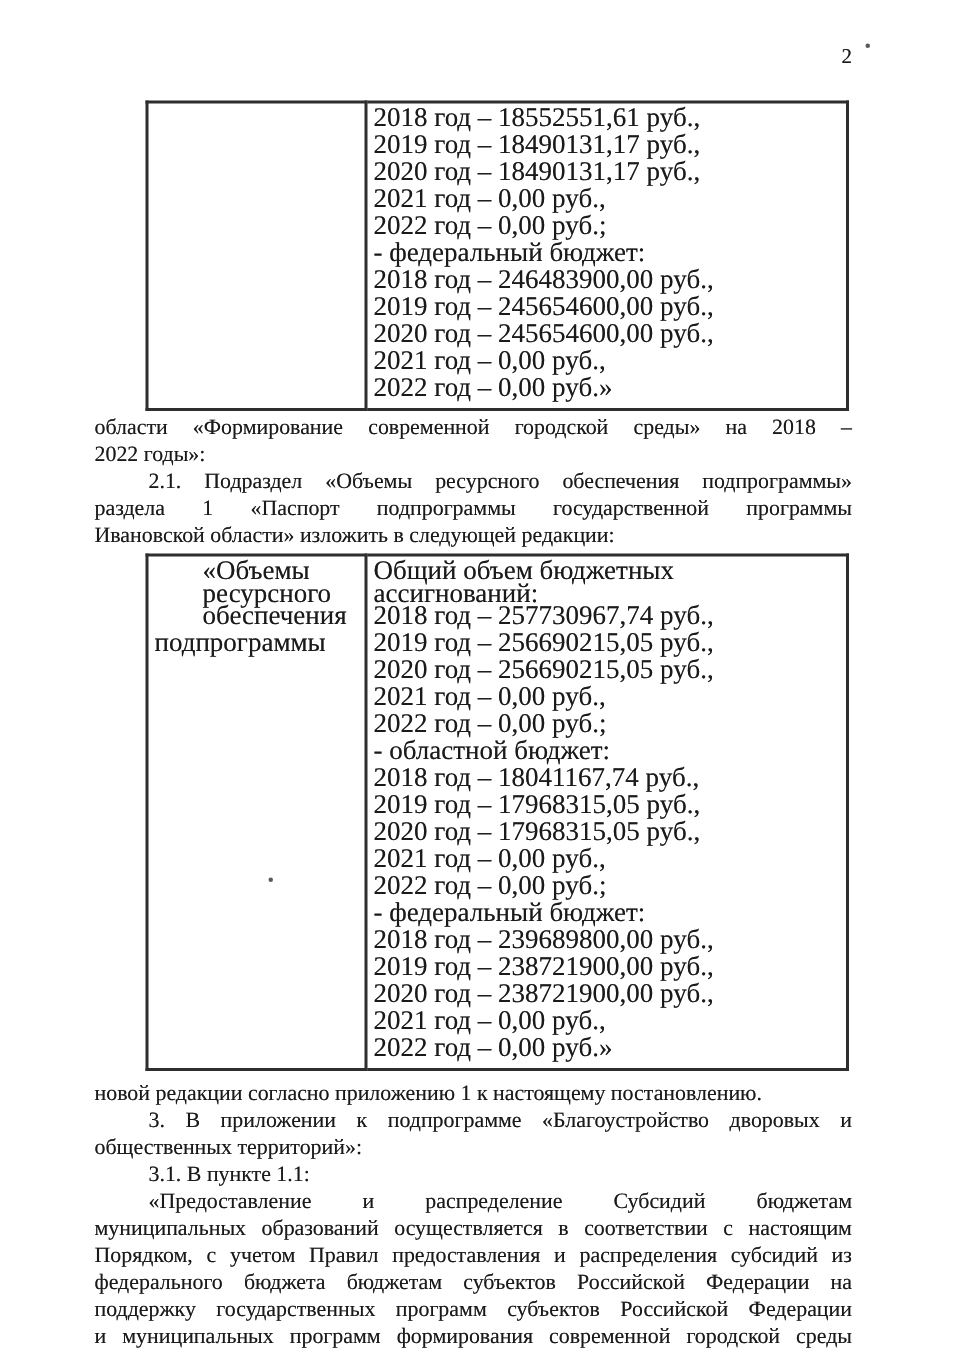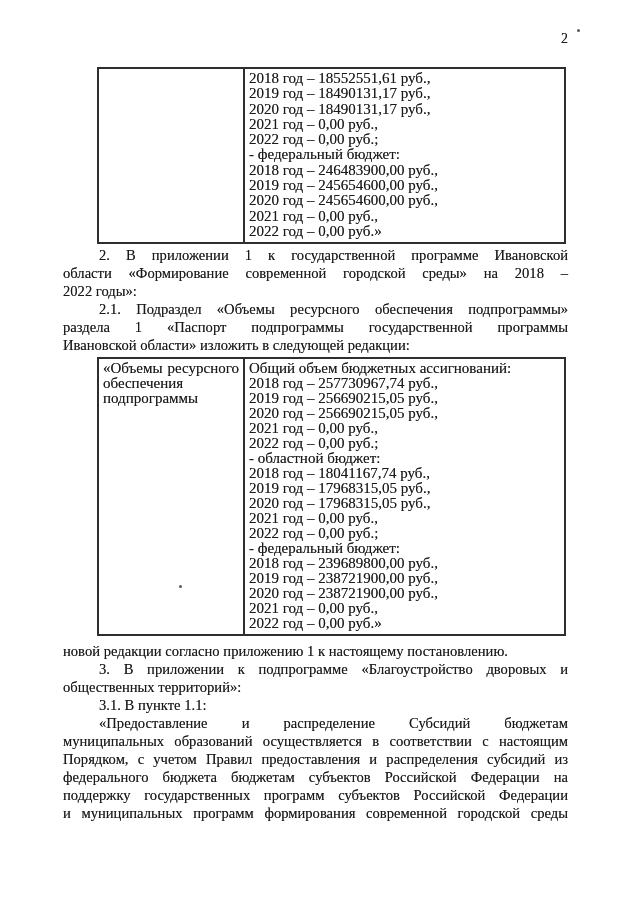--- a/index.html
+++ b/index.html
@@ -22,36 +22,36 @@
     margin-left:97px;
     width:469px;
     table-layout:fixed;
   }
   table.doc-table,table.doc-table td{
     border:2px solid #2e2e2e;
   }
   table.doc-table td{
     vertical-align:top;
     padding:2px 4px 3px 4px;
-    font-size:15px;
+    font-size:18px;
   }
   td.c1{width:136px;}
   .t1 td{line-height:15.3px;}
   .t2 td{line-height:14.85px;}
   .para-block{
     margin-left:63px;width:505px;
     font-size:14.6px;line-height:18px;
   }
   .pb1{margin-top:2px;margin-bottom:3px;}
   .pb2{margin-top:6px;}
   .para{margin:0;padding:0;}
   .line{min-height:1em;}
   .ind{text-indent:36px;}
   .jl{text-align:justify;text-align-last:justify;}
-  .cell-lines .jl{text-align:justify;text-align-last:justify;}
+  .cell-lines .jl{text-align:justify;text-align-last:justify;margin-left:32px;}
   .speck{position:absolute;background:#5a5a5a;border-radius:50%;}
 </style>
 </head>
 <body>
 
 <div class="page">
 
   <div class="pagenum">2</div>
 
   <div class="flow">
@@ -76,21 +76,20 @@
                 <div class="line">2021 год – 0,00 руб.,</div>
                 <div class="line">2022 год – 0,00 руб.»</div>
               </div>
         </td>
       </tr>
     </tbody>
       </table>
 
     <div class="para-block pb1">
       <div class="para">
-          <div class="line ind jl">2. В приложении 1 к государственной программе Ивановской</div>
           <div class="line jl">области «Формирование современной городской среды» на 2018 –</div>
           <div class="line">2022 годы»:</div>
         </div>
       <div class="para">
           <div class="line ind jl">2.1. Подраздел «Объемы ресурсного обеспечения подпрограммы»</div>
           <div class="line jl">раздела 1 «Паспорт подпрограммы государственной программы</div>
           <div class="line">Ивановской области» изложить в следующей редакции:</div>
         </div>
     </div>
 

